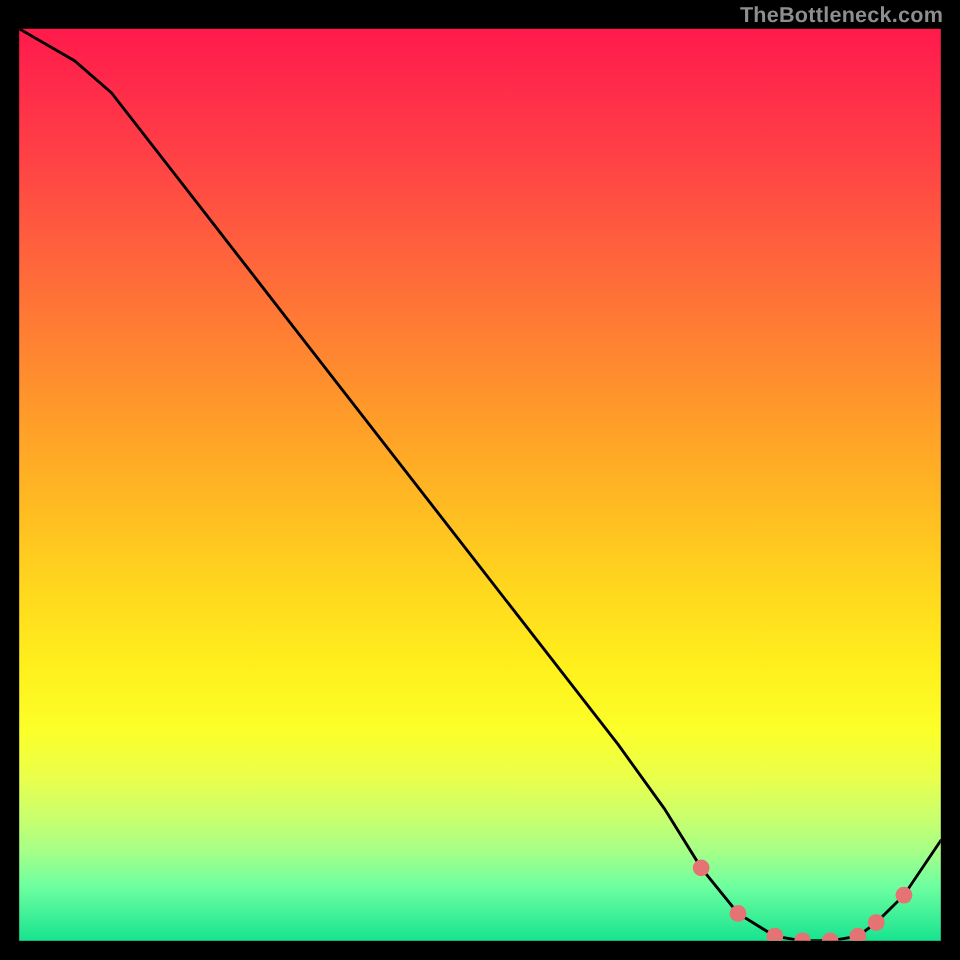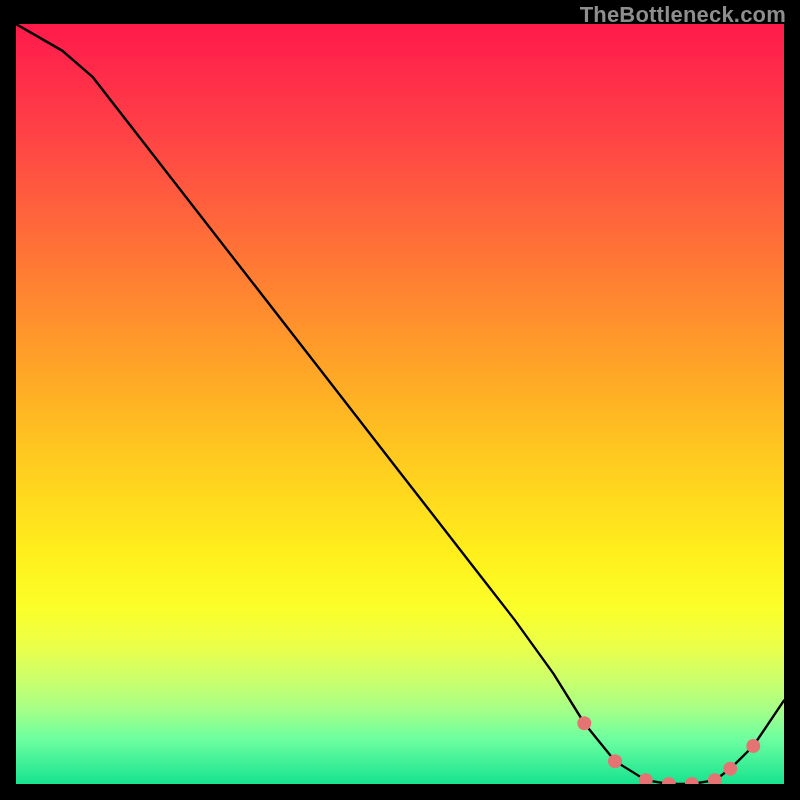--- a/index.html
+++ b/index.html
@@ -39,21 +39,21 @@
   .curve-svg {
     position: absolute;
     left: 0; top: 0;
     width: 768px; height: 760px;
   }
   .watermark {
     position: absolute;
     top: 2px;
     right: 14px;
     font-family: Arial, Helvetica, sans-serif;
-    font-size: 22px;
+    font-size: 18px;
     font-weight: 600;
     color: #8e8e8e;
     letter-spacing: 0.2px;
     user-select: none;
   }
 </style>
 </head>
 <body>
 
 <div class="stage">

